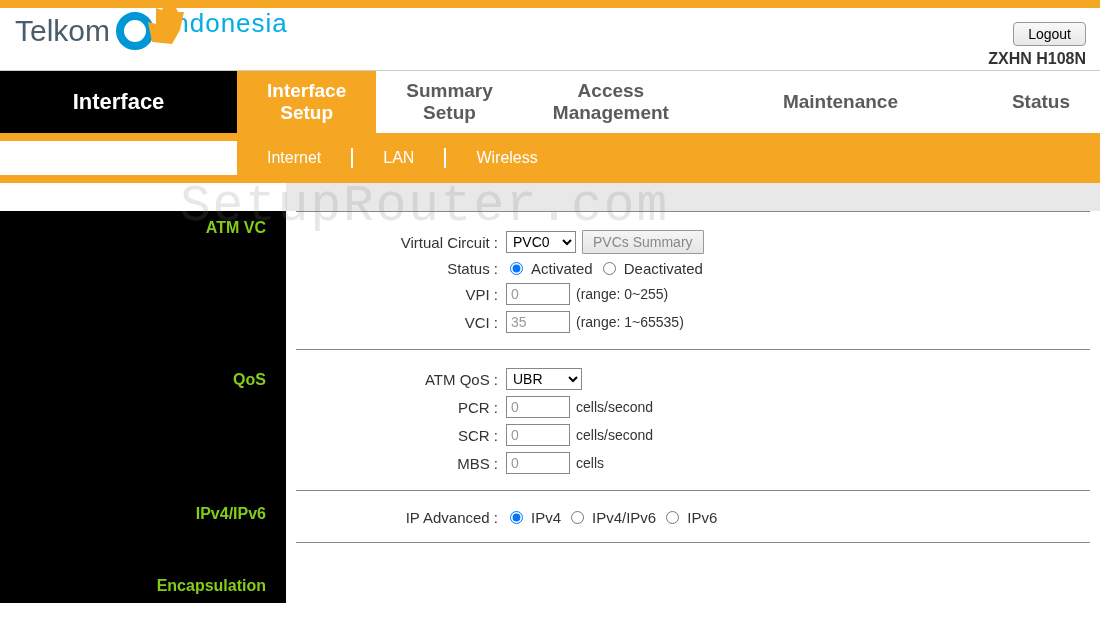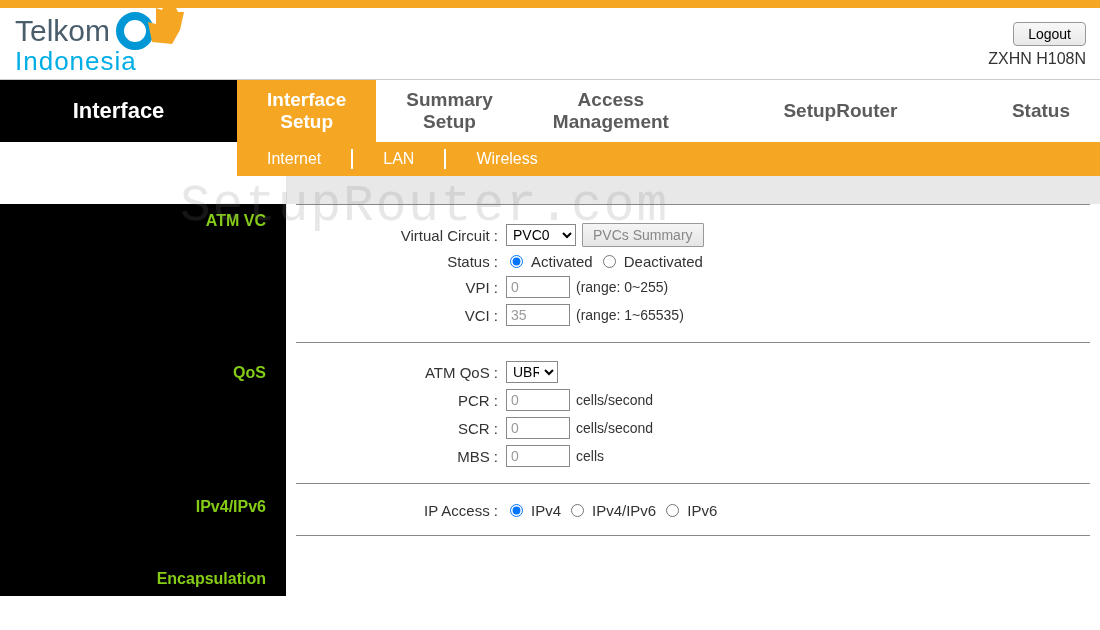--- a/index.html
+++ b/index.html
@@ -1,38 +1,38 @@
 <!DOCTYPE html>
 <html><head>
 <meta charset="utf-8">
 <style>
   * { box-sizing: border-box; margin: 0; padding: 0; }
   body { font-family: Arial, sans-serif; font-size: 14px; color: #333; background: #fff; width: 1100px; }
   
   .top-bar { height: 8px; background: #f5a623; }
   
   .header { display: flex; justify-content: space-between; align-items: flex-start; padding: 4px 10px 2px 15px; border-bottom: 1px solid #ccc; }
-  .logo-wrap { display: flex; flex-direction: column; }
+  .logo-wrap { display: flex; flex-direction: row; gap: 12px; }
   .logo-row { display: flex; align-items: center; }
   .logo-telkom { font-size: 30px; font-weight: 500; color: #4a5d6b; margin-right: 6px; }
   .logo-ring { width: 38px; height: 38px; border: 8px solid #0097d6; border-radius: 50%; position: relative; }
   .logo-hand { position: absolute; top: -18px; left: 18px; width: 50px; height: 45px; }
   .logo-indonesia { font-size: 26px; color: #00aee5; margin-top: -4px; letter-spacing: 1px; }
   .header-right { text-align: right; padding-top: 10px; padding-right: 4px; }
   .logout-btn { background: linear-gradient(#f8f8f8, #e8e8e8); border: 1px solid #999; border-radius: 4px; padding: 3px 14px; font-size: 14px; cursor: pointer; }
-  .model { font-size: 16px; font-weight: normal; margin-top: 4px; text-align: center; }
+  .model { font-size: 16px; font-weight: bold; margin-top: 4px; text-align: center; }
   
   .nav-bar { display: flex; height: 62px; }
   .nav-current { background: #000; color: #fff; width: 237px; display: flex; align-items: center; justify-content: center; font-size: 22px; font-weight: bold; }
   .nav-tabs { display: flex; flex: 1; background: #fff; }
   .nav-tab { padding: 10px 30px; font-size: 19px; font-weight: bold; color: #5b5b5b; text-align: center; line-height: 1.15; cursor: pointer; display: flex; align-items: center; justify-content: center; }
   .nav-tab.active { background: #f5a623; color: #fff; }
   .nav-tab.wide { flex: 1; }
   
-  .subnav { display: flex; background: #f5a623; height: 34px; align-items: center; }
+  .subnav { display: flex; background: #f5a623; height: 50px; align-items: center; }
   .subnav-spacer { width: 237px; background: #fff; height: 34px; }
   .subnav-item { color: #fff; padding: 0 30px; font-size: 16px; border-right: 2px solid #fff; height: 20px; display: flex; align-items: center; cursor: pointer; }
   .subnav-item:last-child { border-right: none; }
   
   .gray-band { background: #e8e8e8; height: 28px; margin-left: 237px; }
   .watermark { position: absolute; top: 178px; left: 180px; font-size: 51px; color: rgba(120,120,120,0.18); font-family: Liberation Mono, monospace; letter-spacing: 2px; pointer-events: none; z-index: 5; }
   
   .content-area { display: flex; }
   .sidebar { width: 286px; background: #000; color: #84cc16; }
   .side-gap { height: 28px; background: #fff; }
@@ -41,21 +41,21 @@
   .side-spacer-lg { height: 118px; }
   
   .form-area { flex: 1; padding-top: 0; position: relative; }
   .section-hr { border: none; border-top: 1px solid #888; margin: 0 10px 0 10px; }
   .form-block { padding: 18px 0 10px 0; }
   .form-row { display: flex; align-items: center; margin-bottom: 6px; }
   .form-label { width: 220px; text-align: right; padding-right: 8px; font-size: 15px; color: #333; }
   .form-ctrl { display: flex; align-items: center; gap: 6px; font-size: 15px; justify-content: space-between; }
   select { border: 1px solid #888; padding: 1px 2px; font-size: 14px; background: #fff; }
   .pvc-select { width: 70px; }
-  .qos-select { width: 52px; }
+  .qos-select { width: 76px; }
   input[type=text] { border: 1px solid #888; padding: 2px 4px; font-size: 14px; width: 64px; color: #999; }
   .summary-btn { background: linear-gradient(#f5f5f5, #e5e5e5); border: 1px solid #999; border-radius: 1px; padding: 3px 10px; color: #888; font-size: 14px; cursor: pointer; }
   .hint { color: #333; font-size: 14px; }
   input[type=radio] { margin: 0 2px 0 4px; vertical-align: middle; }
   .radio-lbl { font-size: 15px; }
   
   .hand-svg { fill: #f5a623; }
 </style>
 </head>
 <body>
@@ -86,21 +86,21 @@
     <div class="nav-tab active">
       <div><span>Interface</span><br><span>Setup</span></div>
     </div>
     <div class="nav-tab">
       <div><span>Summary</span><br><span>Setup</span></div>
     </div>
     <div class="nav-tab">
       <div><span>Access</span><br><span>Management</span></div>
     </div>
     <div class="nav-tab wide">
-      <span>SetupRouter</span>
+      <span>Maintenance</span>
     </div>
     <div class="nav-tab">
       <span>Status</span>
     </div>
   </div>
 </div>
 
 <div class="subnav">
   <div class="subnav-spacer"></div>
   <div class="subnav-item">Internet</div>
@@ -188,21 +188,21 @@
           <input type="text" value="0" style="">
           <span class="hint">cells</span>
         </div>
       </div>
     </div>
 
     <hr class="section-hr">
 
     <div class="form-block">
       <div class="form-row">
-        <div class="form-label">IP Access :</div>
+        <div class="form-label">IP Advanced :</div>
         <div class="form-ctrl">
           <input type="radio" name="ipv" checked="" style="">
             <span class="radio-lbl">IPv4</span>
           <input type="radio" name="ipv" style="">
             <span class="radio-lbl">IPv4/IPv6</span>
           <input type="radio" name="ipv" style="">
             <span class="radio-lbl">IPv6</span>
         </div>
       </div>
     </div>

